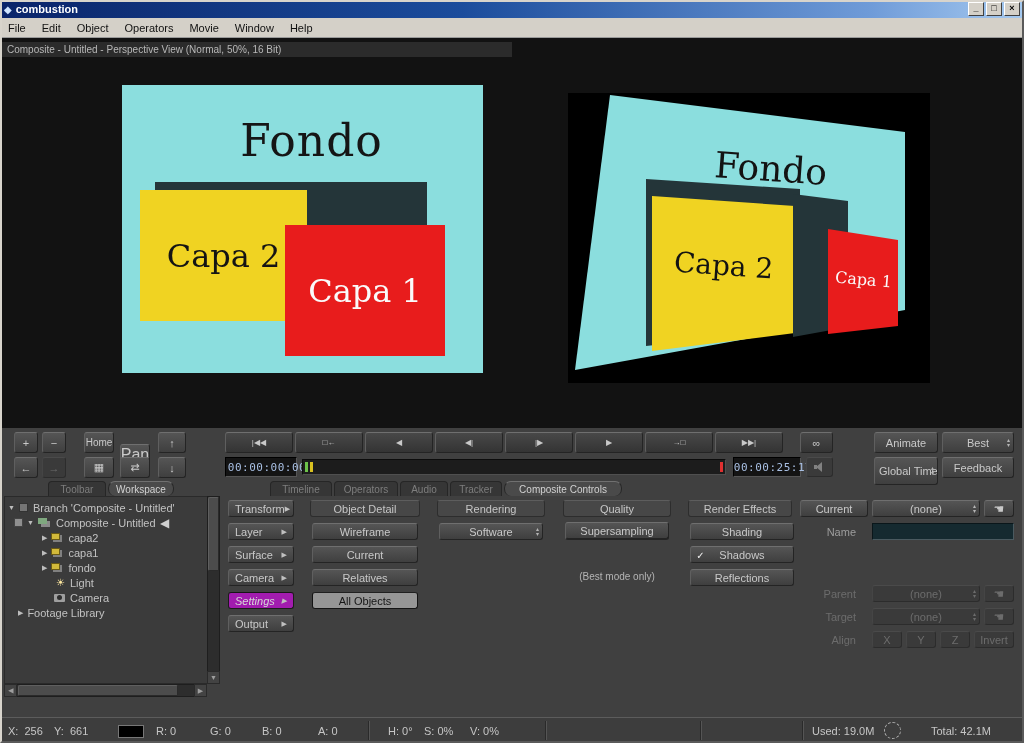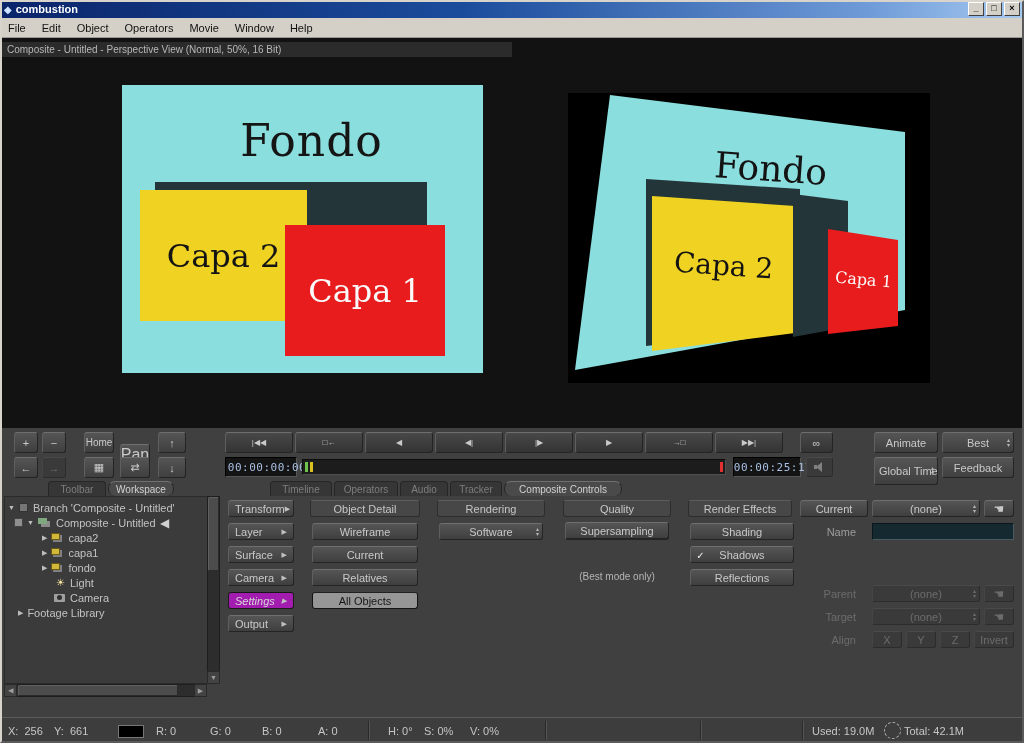--- a/index.html
+++ b/index.html
@@ -385,14 +385,14 @@
   <span class="status-item" style="left:318px;">A: 0</span>
   <span class="groove" style="left:368px;"></span>
   <span class="status-item" style="left:380px;padding-left:8px;">H: 0°</span>
   <span class="status-item" style="left:424px;">S: 0%</span>
   <span class="status-item" style="left:470px;">V: 0%</span>
   <span class="groove" style="left:545px;"></span>
   <span class="groove" style="left:700px;"></span>
   <span class="groove" style="left:802px;"></span>
   <span class="status-item" style="left:812px;">Used: 19.0M</span>
   <span class="gauge"></span>
-  <span class="status-item" style="left:904px;">Total: 42.1M</span>
+  <span class="status-item" style="left:931px;">Total: 42.1M</span>
 </div>
 
 </body></html>

